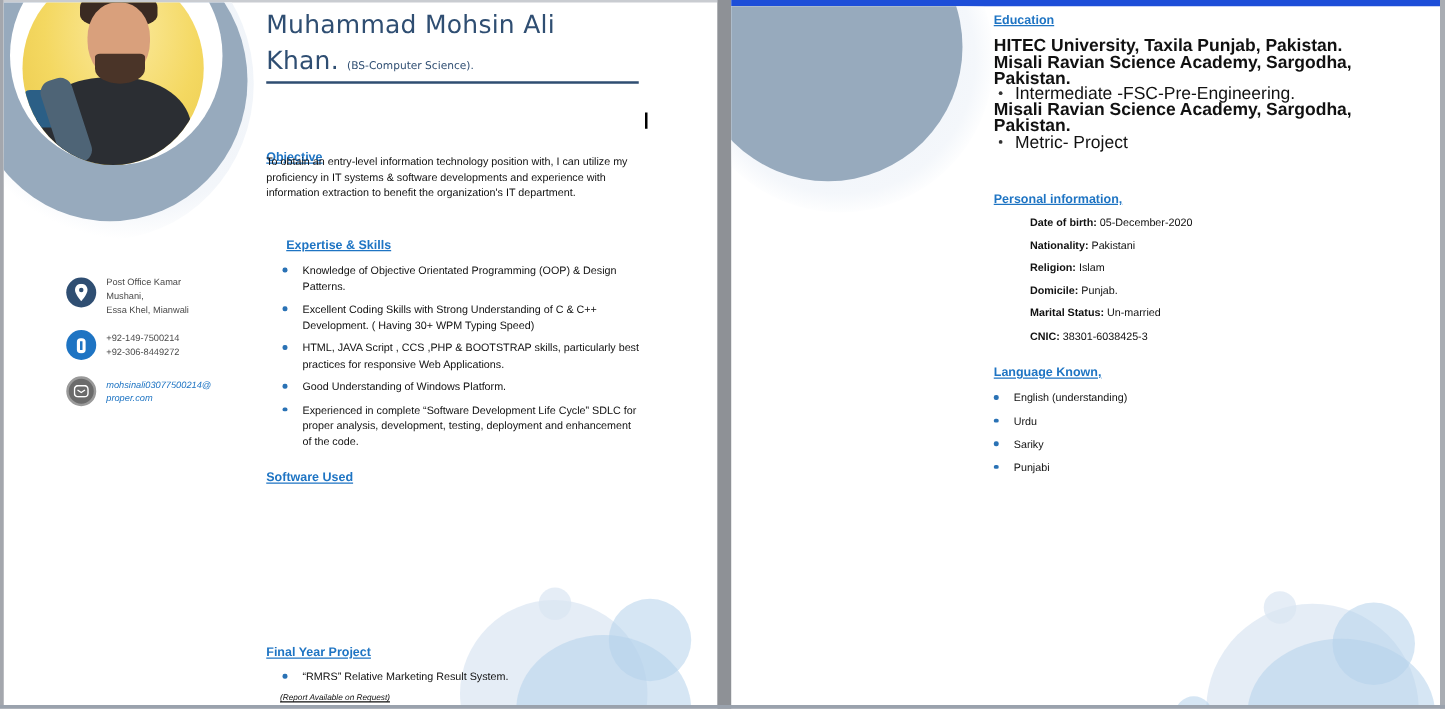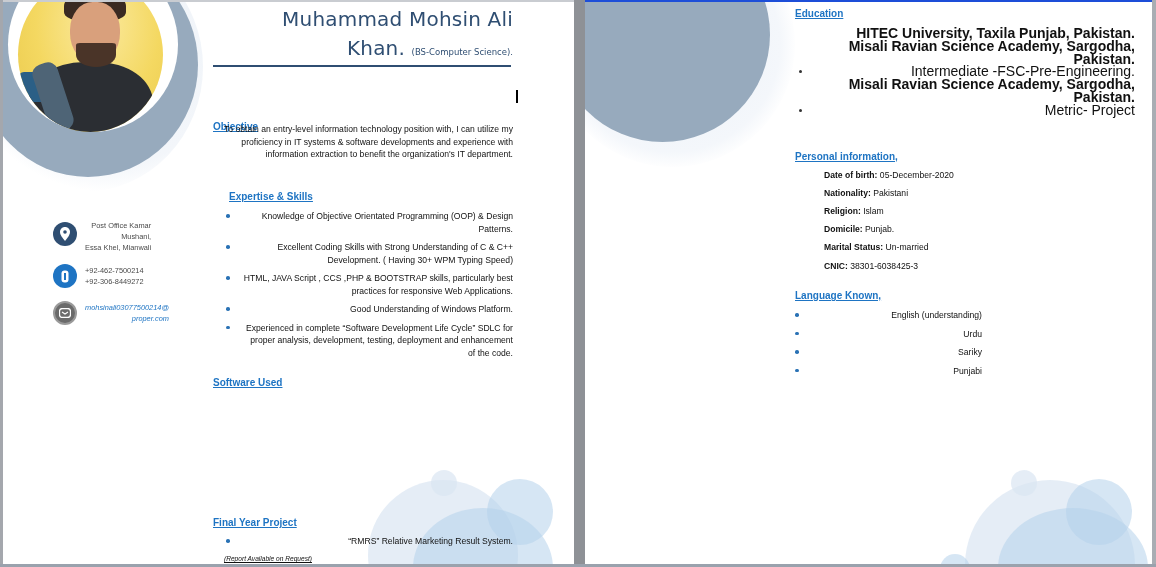--- a/index.html
+++ b/index.html
@@ -1,22 +1,22 @@
 <!DOCTYPE html>
 <html><head>
 <meta charset="utf-8">
 <style>
   * { box-sizing: border-box; margin: 0; padding: 0; }
   html, body { width: 1156px; height: 567px; overflow: hidden; background: #ffffff; }
   body { font-family: "DejaVu Sans", sans-serif; position: relative; }
 
-  .viewport { position: absolute; left: 0; top: 0; width: 1156px; height: 567px; background: #a4a7ad; text-align: right; }
+  .viewport { position: absolute; left: 0; top: 0; width: 1156px; height: 567px; background: #a4a7ad; }
   .page { position: absolute; top: 0; height: 564px; background: #ffffff; overflow: hidden; }
   #page1 { left: 3px; width: 571px; border-top: 2px solid #c9ccd1; }
-  #page2 { left: 585px; width: 567px; border-top: 2px solid #1d4ed8; }
+  #page2 { left: 585px; width: 567px; border-top: 5px solid #1d4ed8; }
   .gutter { position: absolute; top: 0; left: 574px; width: 11px; height: 567px; background: #8e9196; }
   .bottom-line { position: absolute; left: 0; bottom: 0; width: 1156px; height: 3px; background: #9aa2ad; }
   .right-edge { position: absolute; top: 0; right: 0; width: 4px; height: 567px; background: #a9adb3; }
 
   
   .deco { position: absolute; border-radius: 50%; pointer-events: none; }
   .halo1 { left: -40px; top: -60px; width: 240px; height: 250px; background: radial-gradient(circle at 60% 40%, #edf2f8 0%, #f3f6fa 60%, rgba(255,255,255,0) 72%); }
   .ring1 { left: -25px; top: -50px; width: 220px; height: 225px; background: #97aabd; }
   .ring1-cut { left: 5px; top: -45px; width: 170px; height: 175px; background: #ffffff; }
   .photo { left: 15px; top: -25px; width: 145px; height: 155px; background: radial-gradient(ellipse at 55% 30%, #fbeaa0 0%, #f4d861 55%, #e9c84a 100%); overflow: hidden; }
@@ -111,21 +111,21 @@
       <div>Essa Khel, Mianwali</div>
     </div>
 
     <div class="contact-icon ci-phone" style="left:50px;top:262px;">
       <svg width="10" height="13" viewBox="0 0 10 13">
           <rect x="1.5" y="0.5" width="7" height="12" rx="3" fill="#fff"></rect>
           <rect x="4" y="3" width="2" height="7" fill="#1e74c3"></rect>
         </svg>
     </div>
     <div class="contact-text" style="left:82px;top:263px;">
-      <div>+92-462-7500214</div>
+      <div>+92-149-7500214</div>
       <div>+92-306-8449272</div>
     </div>
 
     <div class="contact-icon ci-mail" style="left:50px;top:299px;">
       <svg width="12" height="10" viewBox="0 0 12 10">
           <rect x="0.5" y="0.5" width="11" height="9" rx="3" fill="none" stroke="#fff" stroke-width="1.3"></rect>
           <path d="M3 4l3 2 3-2" stroke="#fff" stroke-width="1.1" fill="none"></path>
         </svg>
     </div>
     <div class="contact-text link" style="left:82px;top:300px;">

